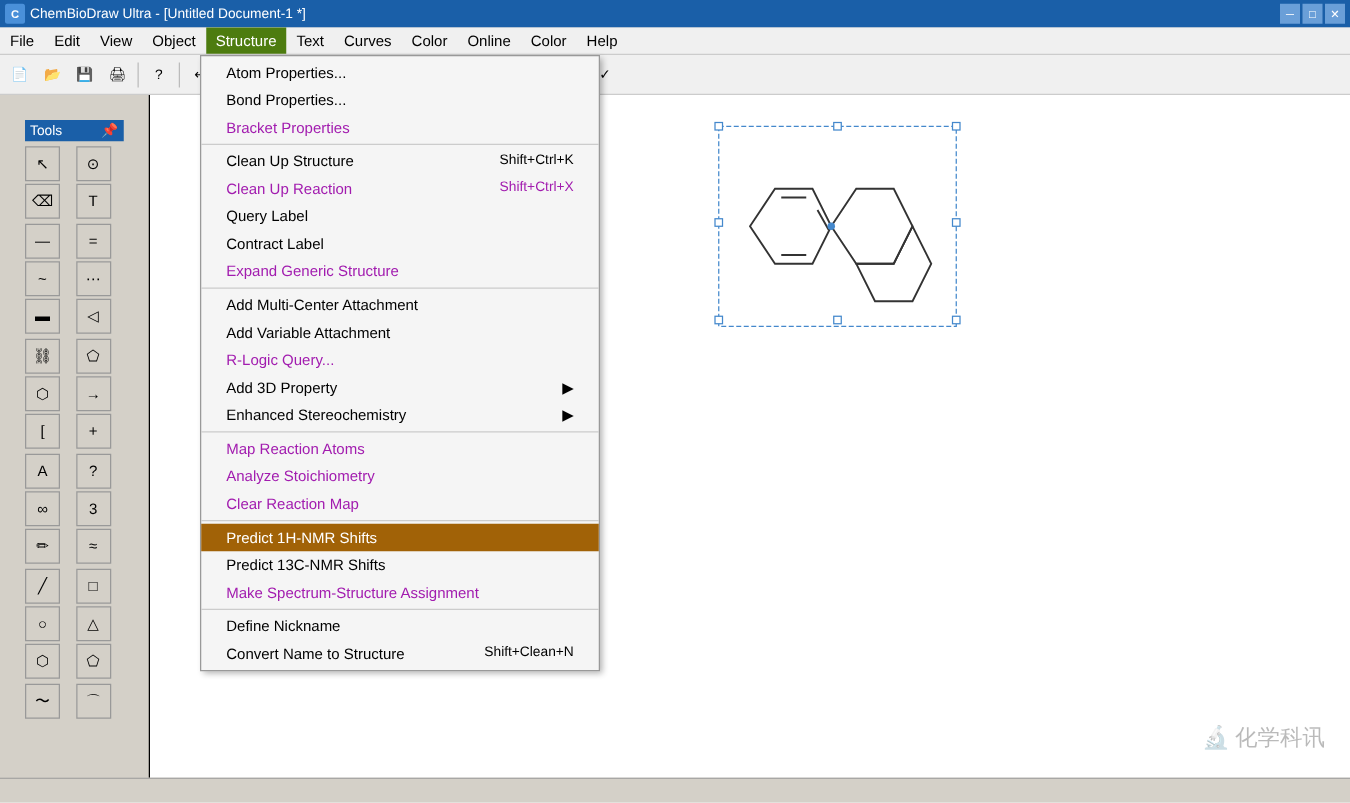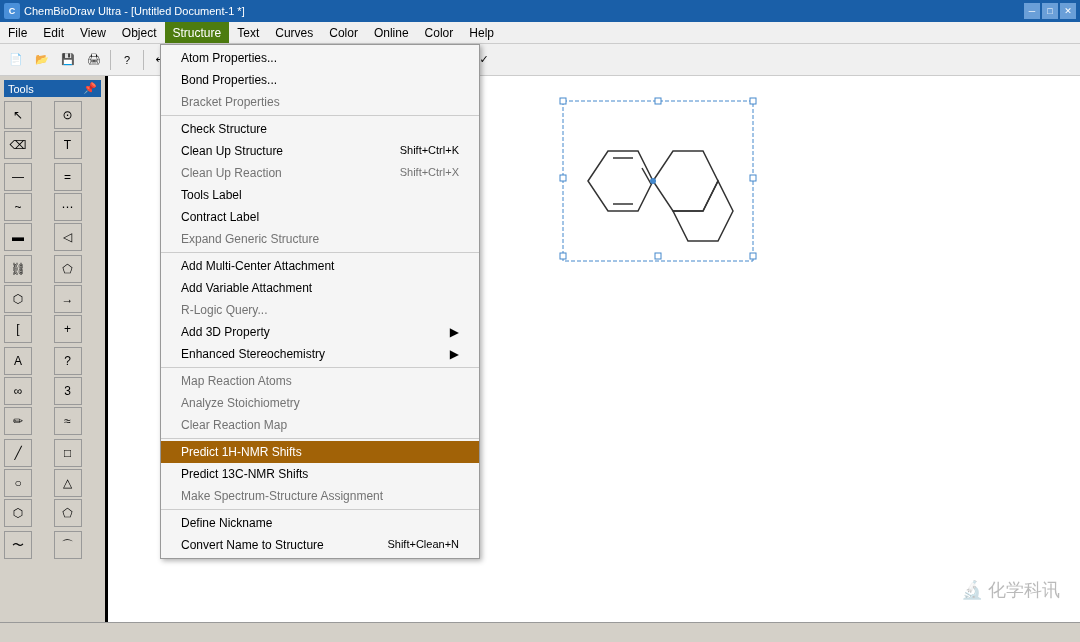--- a/index.html
+++ b/index.html
@@ -114,24 +114,24 @@
     }
 
     
     .main-area {
       display: flex;
       height: calc(642px - 22px - 22px - 32px - 20px);
     }
 
     
     .tools-panel {
-      width: 108px;
+      width: 120px;
       background: #d4d0c8;
-      border-right: 3px solid #000000;
-      padding: 4px;
+      border-right: 1px solid #000000;
+      padding: 20px;
       flex-shrink: 0;
     }
     .tools-header {
       background: #1a5fa8;
       color: white;
       font-size: 11px;
       padding: 2px 4px;
       display: flex;
       align-items: center;
       justify-content: space-between;
@@ -184,21 +184,21 @@
       display: flex;
       justify-content: space-between;
       color: #000;
       white-space: nowrap;
     }
     .dropdown-item.highlighted {
       background: #a16207;
       color: white;
     }
     .dropdown-item.disabled {
-      color: #737373;
+      color: #a21caf;
       cursor: default;
     }
     .dropdown-sep {
       height: 1px;
       background: #ccc;
       margin: 2px 0;
     }
     .dropdown-shortcut {
       color: inherit;
       font-size: 11px;
@@ -396,32 +396,29 @@
     <span>Atom Properties...</span>
   </div>
   <div class="dropdown-item">
     <span>Bond Properties...</span>
   </div>
   <div class="dropdown-item disabled">
     <span>Bracket Properties</span>
   </div>
   <div class="dropdown-sep"></div>
   <div class="dropdown-item">
-    <span>Check Structure</span>
-  </div>
-  <div class="dropdown-item">
     <span>Clean Up Structure</span>
     <span class="dropdown-shortcut">Shift+Ctrl+K</span>
   </div>
   <div class="dropdown-item disabled">
     <span>Clean Up Reaction</span>
     <span class="dropdown-shortcut">Shift+Ctrl+X</span>
   </div>
   <div class="dropdown-item">
-    <span>Tools Label</span>
+    <span>Query Label</span>
   </div>
   <div class="dropdown-item">
     <span>Contract Label</span>
   </div>
   <div class="dropdown-item disabled">
     <span>Expand Generic Structure</span>
   </div>
   <div class="dropdown-sep"></div>
   <div class="dropdown-item">
     <span>Add Multi-Center Attachment</span>

